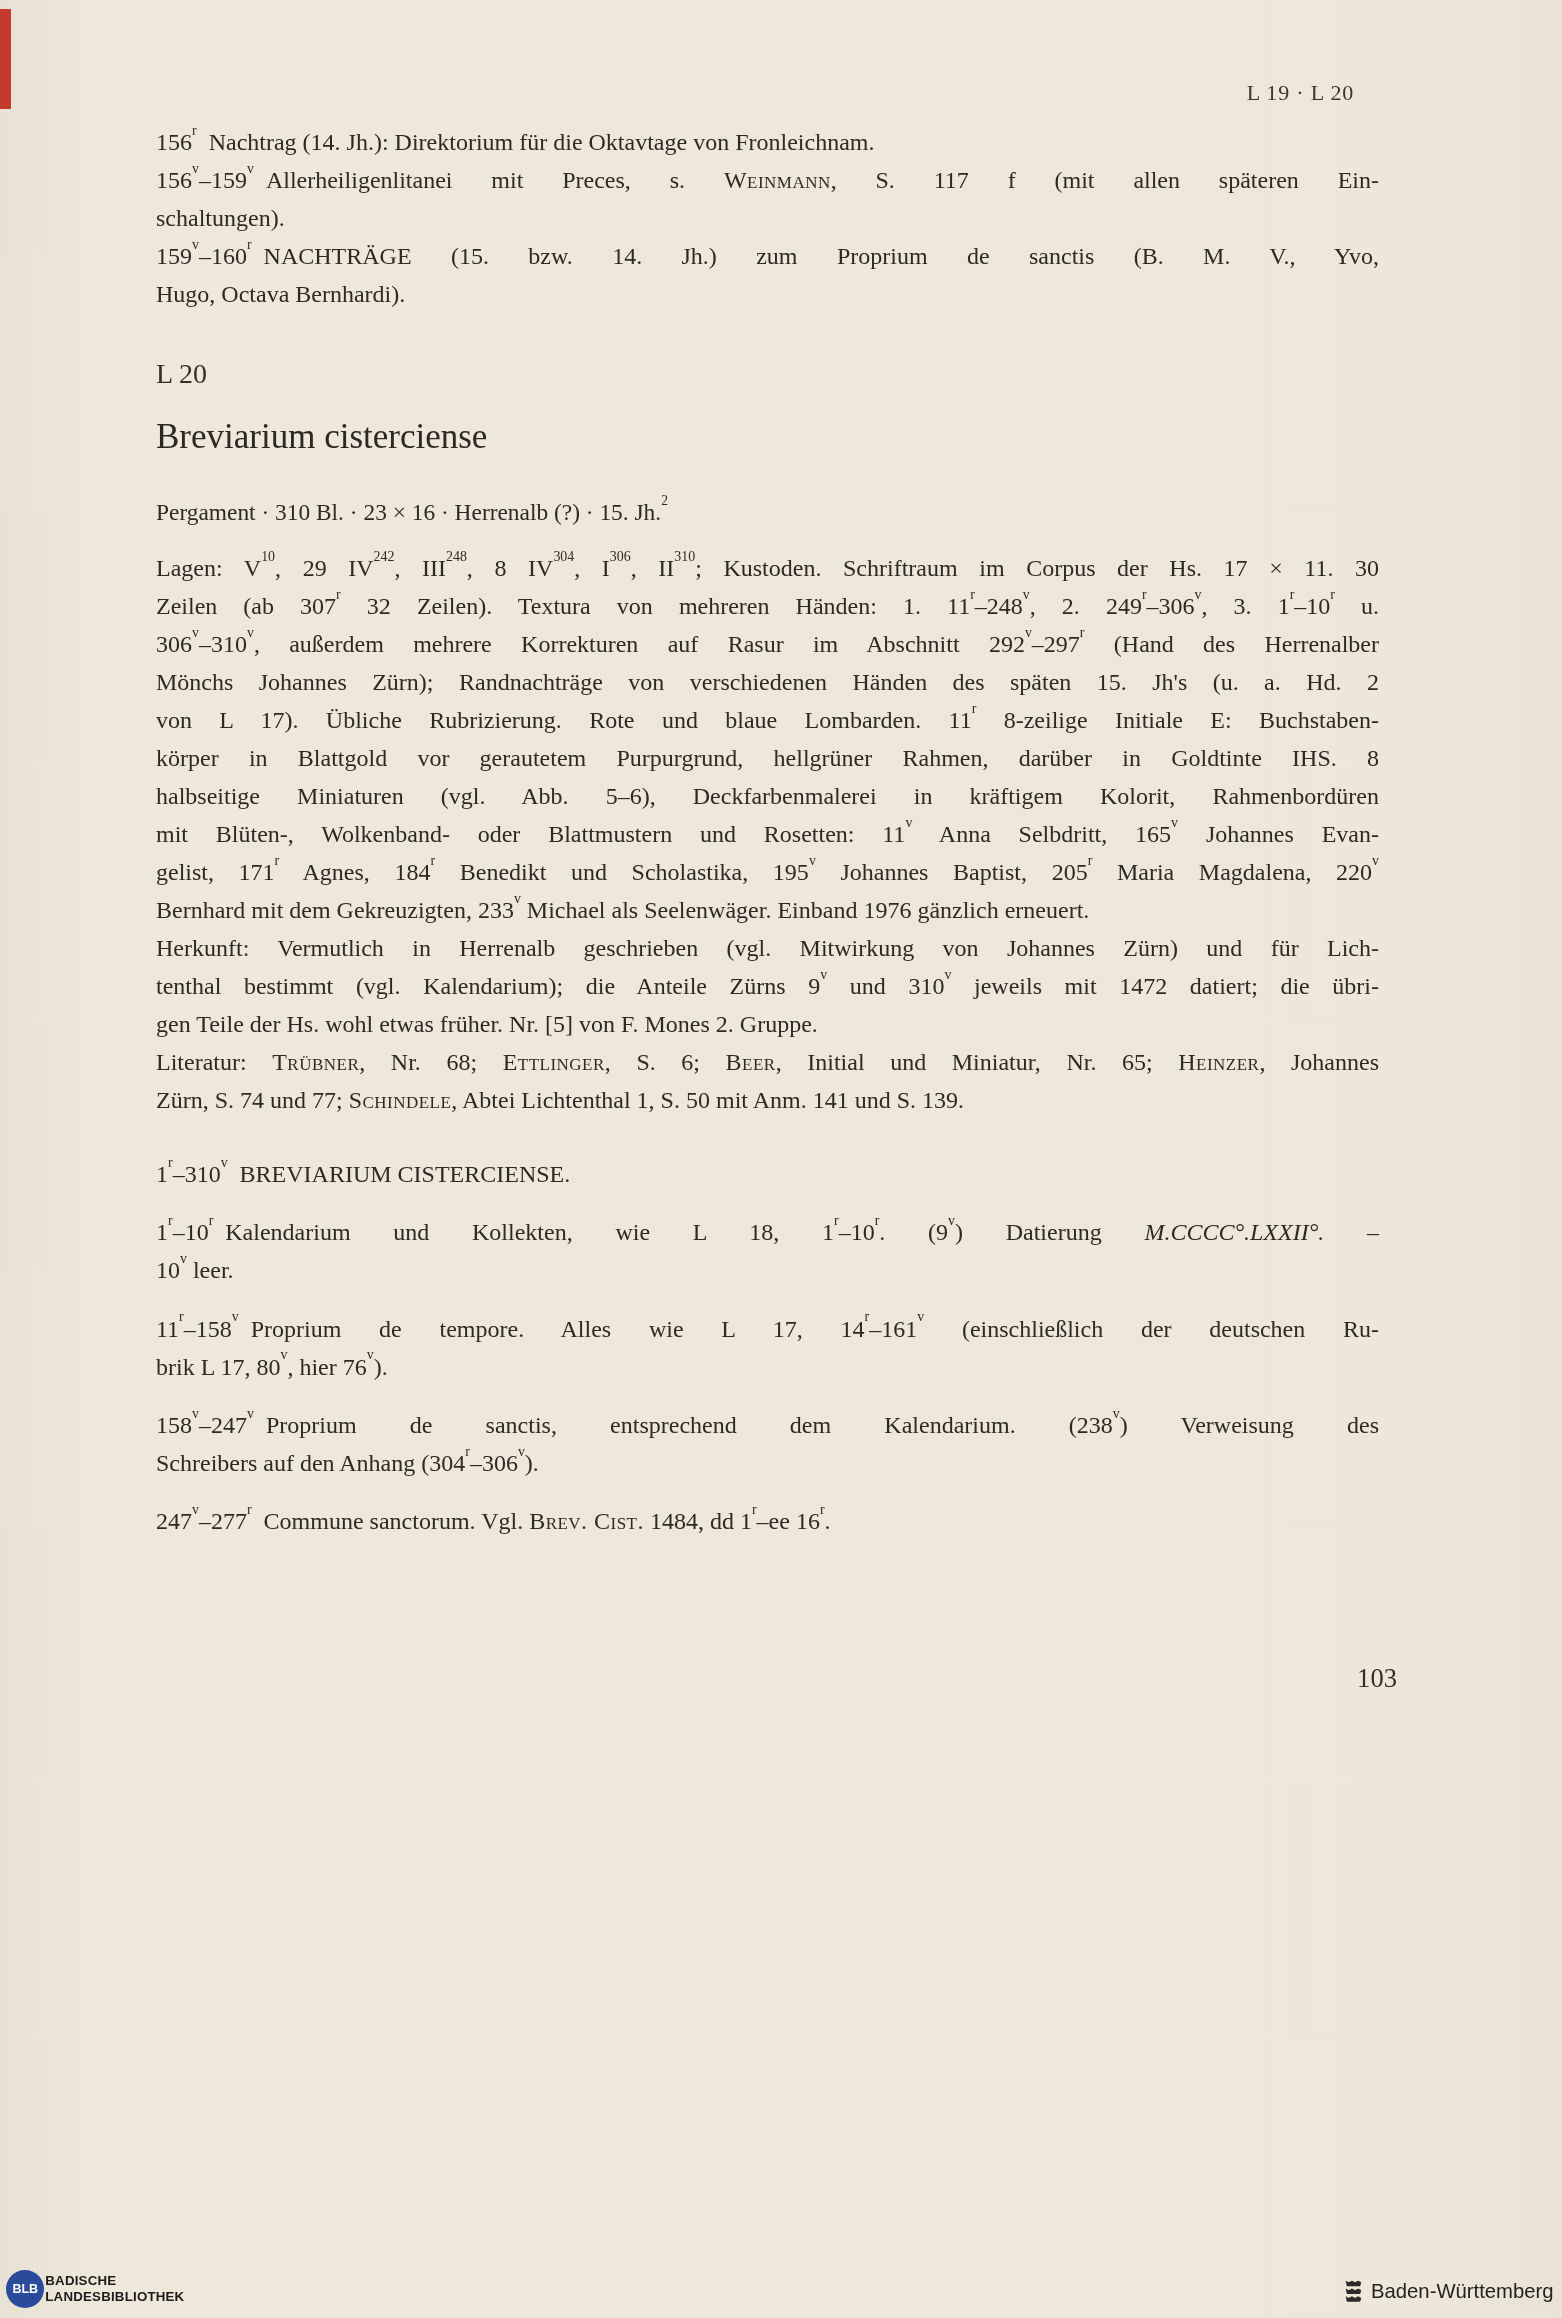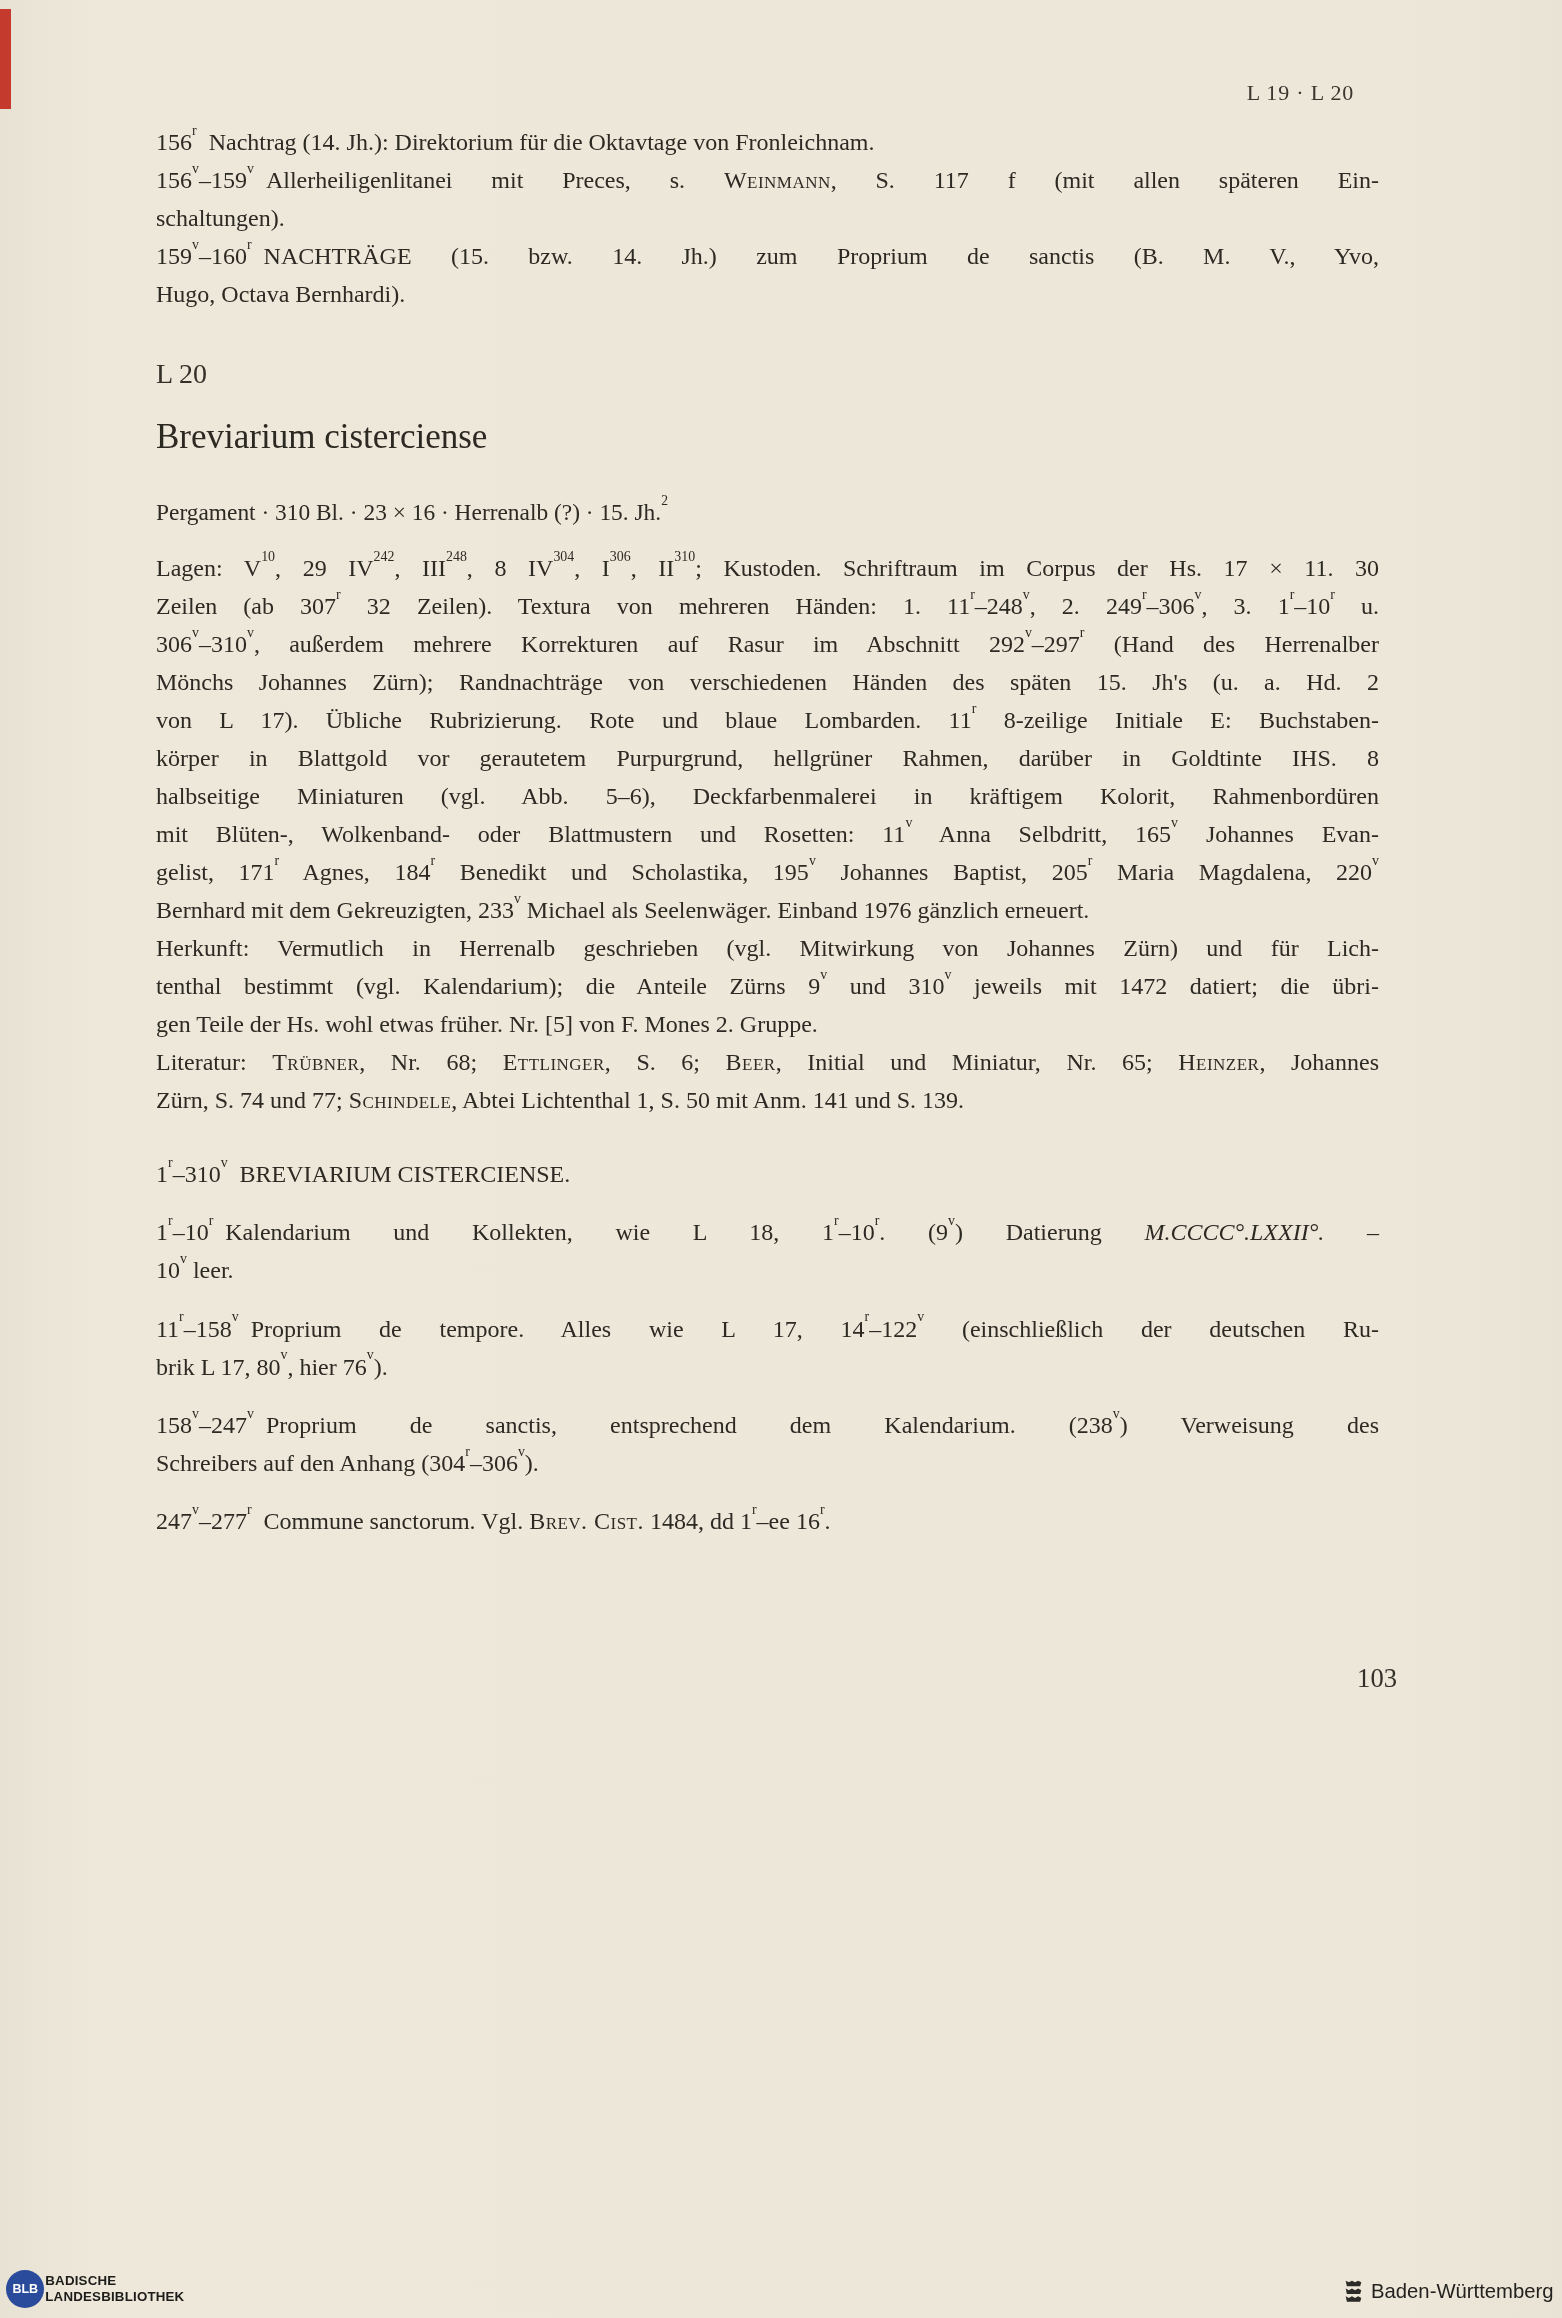--- a/index.html
+++ b/index.html
@@ -131,21 +131,21 @@
       </div>
 
     <div class="para content-entry first">
         <div class="ln ln-last"><span>1</span><sup>r</sup><span>–310</span><sup>v</sup><span> BREVIARIUM CISTERCIENSE.</span></div>
       </div>
     <div class="para content-entry">
         <div class="ln"><span>1</span><sup>r</sup><span>–10</span><sup>r</sup><span> Kalendarium und Kollekten, wie L 18, 1</span><sup>r</sup><span>–10</span><sup>r</sup><span>. (9</span><sup>v</sup><span>) Datierung </span><span class="it">M.CCCC°.LXXII°.</span><span> –</span></div>
         <div class="ln ln-last"><span>10</span><sup>v</sup><span> leer.</span></div>
       </div>
     <div class="para content-entry">
-        <div class="ln"><span>11</span><sup>r</sup><span>–158</span><sup>v</sup><span> Proprium de tempore. Alles wie L 17, 14</span><sup>r</sup><span>–122</span><sup>v</sup><span> (einschließlich der deutschen Ru-</span></div>
+        <div class="ln"><span>11</span><sup>r</sup><span>–158</span><sup>v</sup><span> Proprium de tempore. Alles wie L 17, 14</span><sup>r</sup><span>–161</span><sup>v</sup><span> (einschließlich der deutschen Ru-</span></div>
         <div class="ln ln-last"><span>brik L 17, 80</span><sup>v</sup><span>, hier 76</span><sup>v</sup><span>).</span></div>
       </div>
     <div class="para content-entry">
         <div class="ln"><span>158</span><sup>v</sup><span>–247</span><sup>v</sup><span> Proprium de sanctis, entsprechend dem Kalendarium. (238</span><sup>v</sup><span>) Verweisung des</span></div>
         <div class="ln ln-last"><span>Schreibers auf den Anhang (304</span><sup>r</sup><span>–306</span><sup>v</sup><span>).</span></div>
       </div>
     <div class="para content-entry">
         <div class="ln ln-last"><span>247</span><sup>v</sup><span>–277</span><sup>r</sup><span> Commune sanctorum. Vgl. </span><span class="sc">Brev. Cist.</span><span> 1484, dd 1</span><sup>r</sup><span>–ee 16</span><sup>r</sup><span>.</span></div>
       </div>
 

